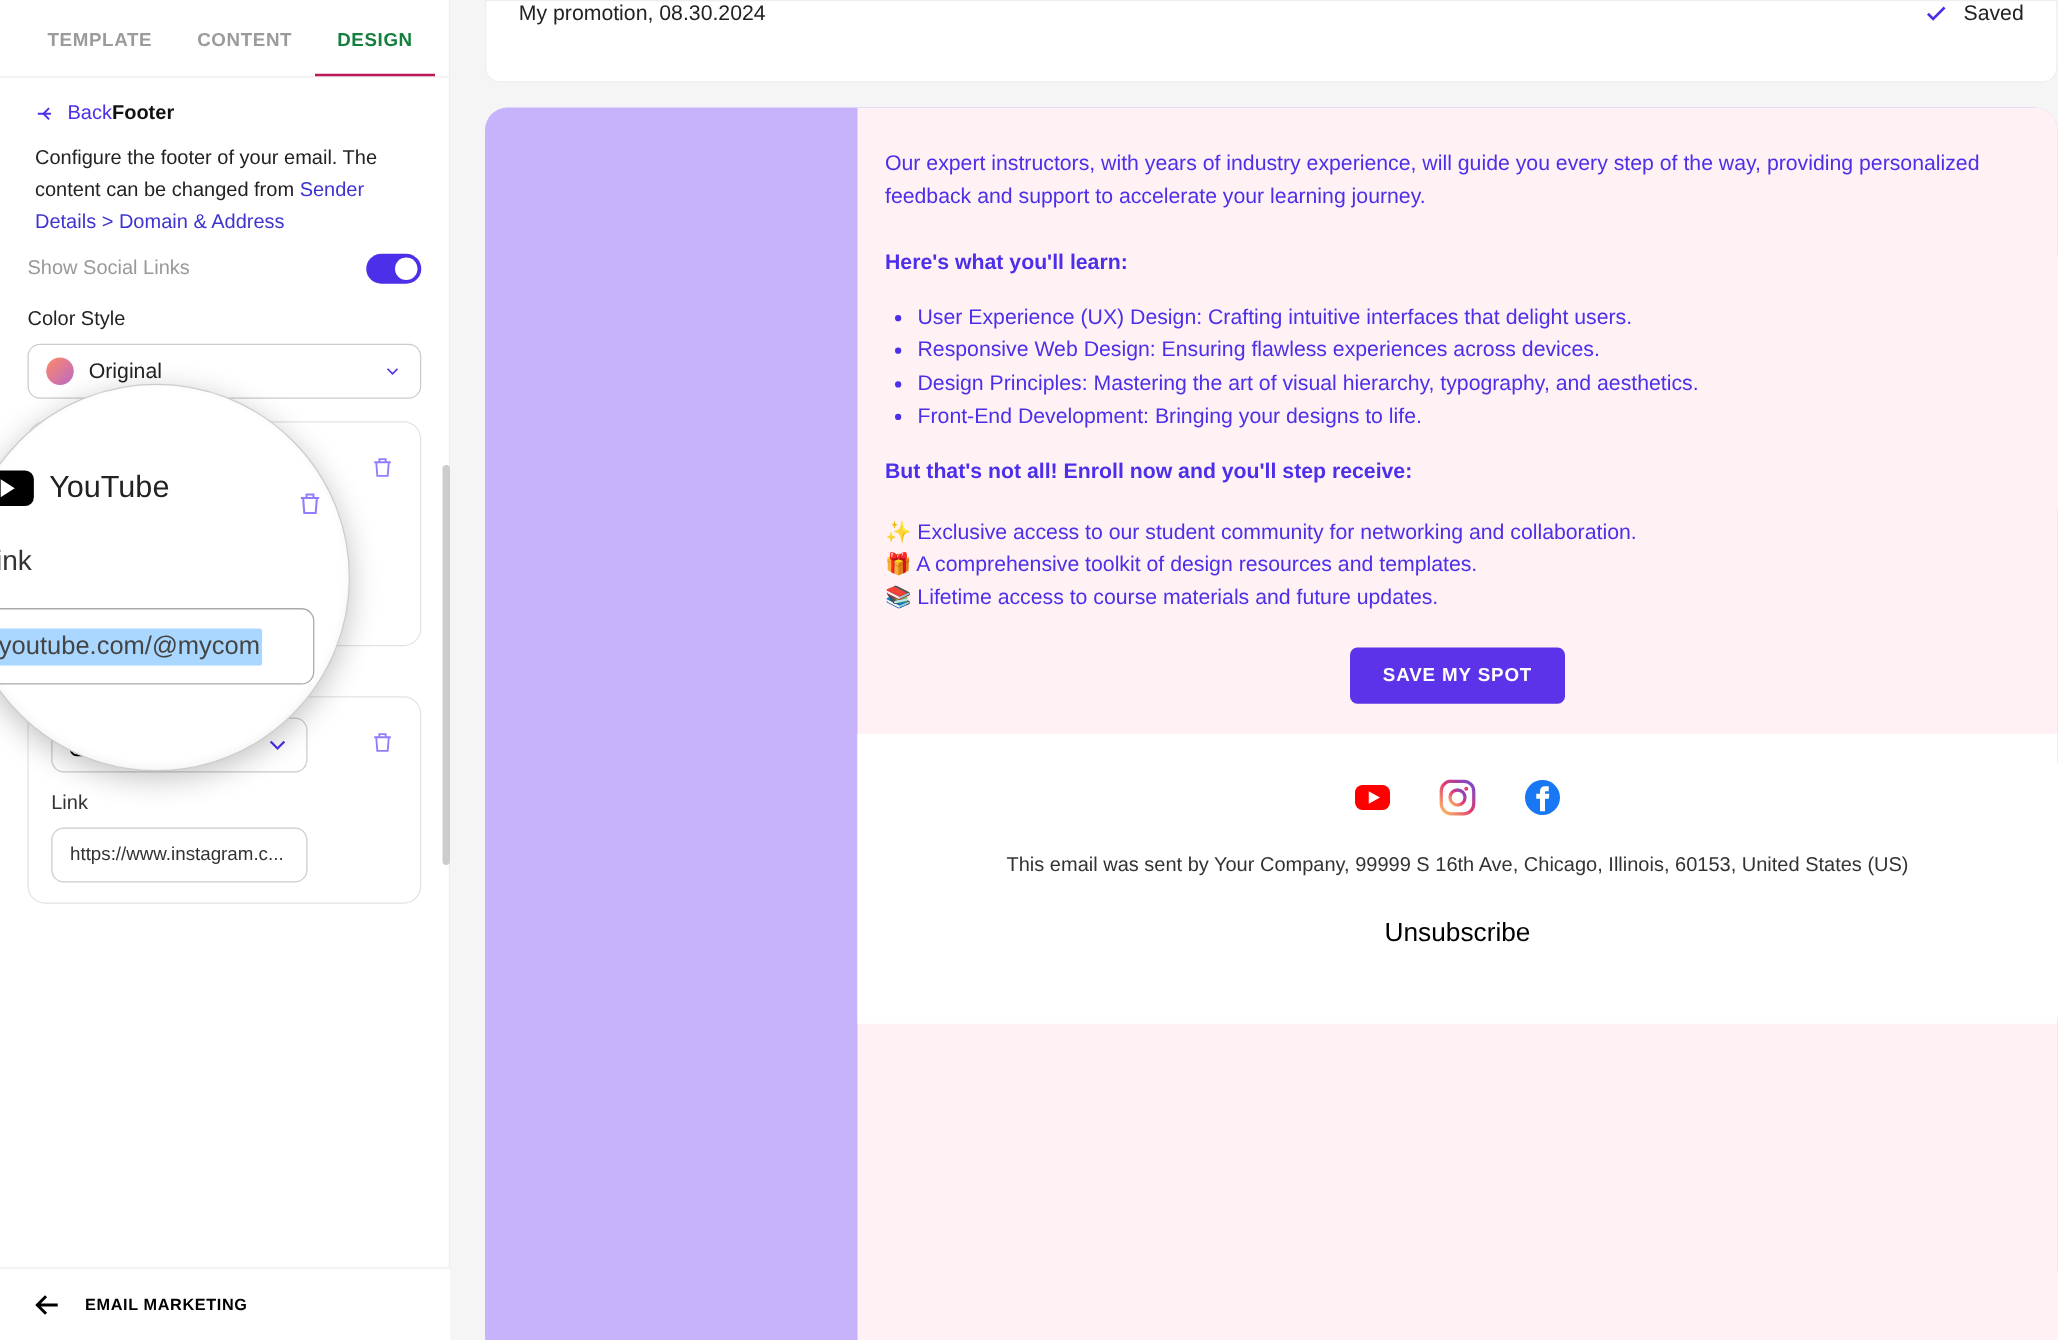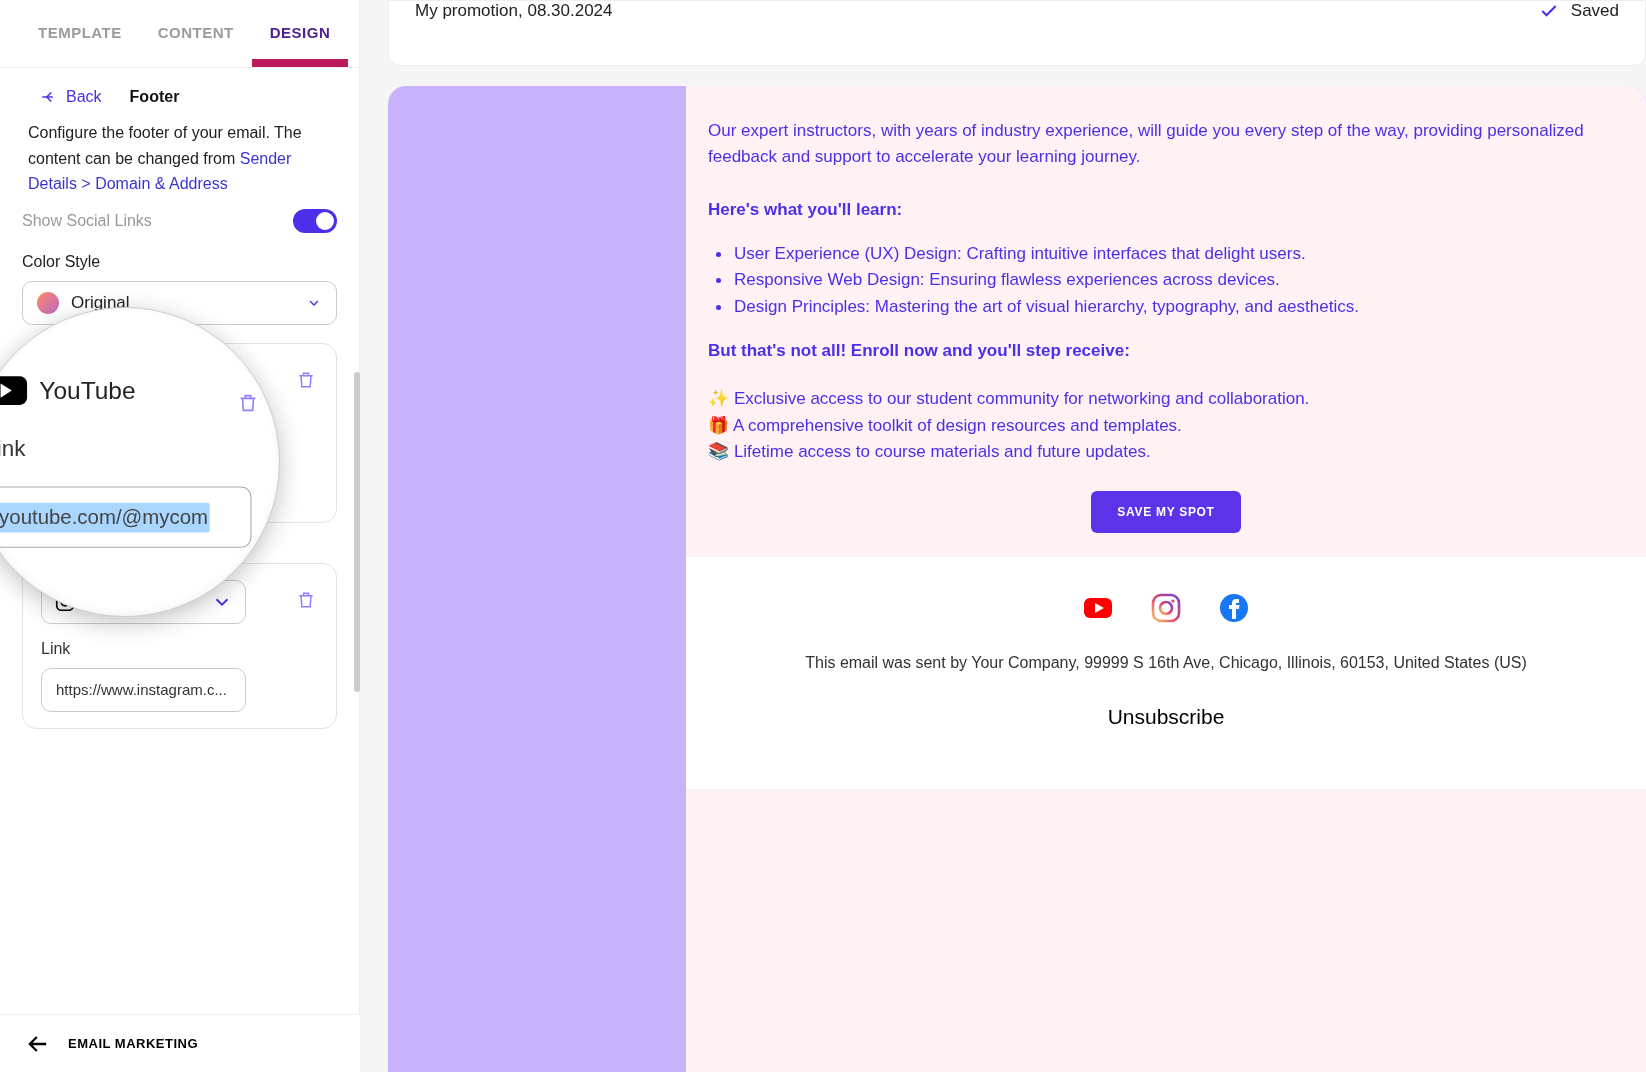--- a/index.html
+++ b/index.html
@@ -30,28 +30,27 @@
   }
   .tabs .tab {
     padding: 24px 18px 18px;
     font-size: 15px;
     font-weight: 600;
     color: #9b9b9b;
     cursor: pointer;
     letter-spacing: .5px;
   }
   .tabs .tab.active {
-    color: #4c1d95;
-    border-bottom: 8px solid #be185d;
+    color: #15803d;
+    border-bottom: 2px solid #be185d;
   }
   .subheader {
     display:flex;
     align-items:center;
-    padding: 20px 40px 14px;
-    gap: 28px;
+    padding: 20px 28px 14px;
   }
   .back-link {
     display:flex; align-items:center; gap:8px;
     color:#4c2fe9; font-size:16px; cursor:pointer;
   }
   .back-link svg { width:18px;height:18px;fill:none;stroke:#4c2fe9;stroke-width:2; }
   .section-title { font-size:16px; font-weight:600; color:#111; }
   .description {
     padding: 0 28px 8px;
     font-size:16px; color:#222; line-height:1.6;
@@ -151,21 +150,21 @@
     background:#fff1f4;
     padding:32px 22px 0;
   }
   .email-card p,.email-card li{font-size:17px;line-height:1.55;color:#4c2fe9;}
   .bold{font-weight:700;}
   .bullets{list-style:none;margin:18px 0;}
   .bullets li{position:relative;padding-left:26px;margin:0;}
   .bullets li::before{content:'';position:absolute;left:8px;top:11px;width:5px;height:5px;border-radius:50%;background:#4c2fe9;}
   .cta{
     display:block;margin:26px auto 0;background:#5c33e8;color:#fff;border:none;
-    padding:14px 26px;font-size:12px;font-weight:700;letter-spacing:.7px;border-radius:6px;cursor:pointer;
+    padding:14px 26px;font-size:15px;font-weight:700;letter-spacing:.7px;border-radius:6px;cursor:pointer;
   }
 
   .footer-block{
     background:#fff;margin:24px -22px 0;padding:36px 22px 60px;text-align:center;
   }
   .social-row{display:flex;gap:38px;justify-content:center;margin-bottom:28px;}
   .ico{width:30px;height:30px;}
   .sent-text{font-size:16px;color:#333;line-height:1.5;}
   .unsub{display:inline-block;margin-top:30px;color:#000000;font-size:21px;text-decoration:none;}
 
@@ -286,20 +285,21 @@
 </div>
 
 <div class="canvas-bg">
   <div class="email-card">
     <p>Our expert instructors, with years of industry experience, will guide you every step of the way, providing personalized feedback and support to accelerate your learning journey.</p>
     <p class="bold" style="margin-top:26px;">Here's what you'll learn:</p>
     <ul class="bullets">
       <li>User Experience (UX) Design: Crafting intuitive interfaces that delight users.</li>
       <li>Responsive Web Design: Ensuring flawless experiences across devices.</li>
       <li>Design Principles: Mastering the art of visual hierarchy, typography, and aesthetics.</li>
+      <li>Front-End Development: Bringing your designs to life.</li>
     </ul>
     <p class="bold">But that's not all! Enroll now and you'll step receive:</p>
     <div style="margin-top:22px;">
       <p>✨ Exclusive access to our student community for networking and collaboration.</p>
       <p>🎁 A comprehensive toolkit of design resources and templates.</p>
       <p>📚 Lifetime access to course materials and future updates.</p>
     </div>
     <button class="cta">SAVE MY SPOT</button>
 
     <div class="footer-block">

